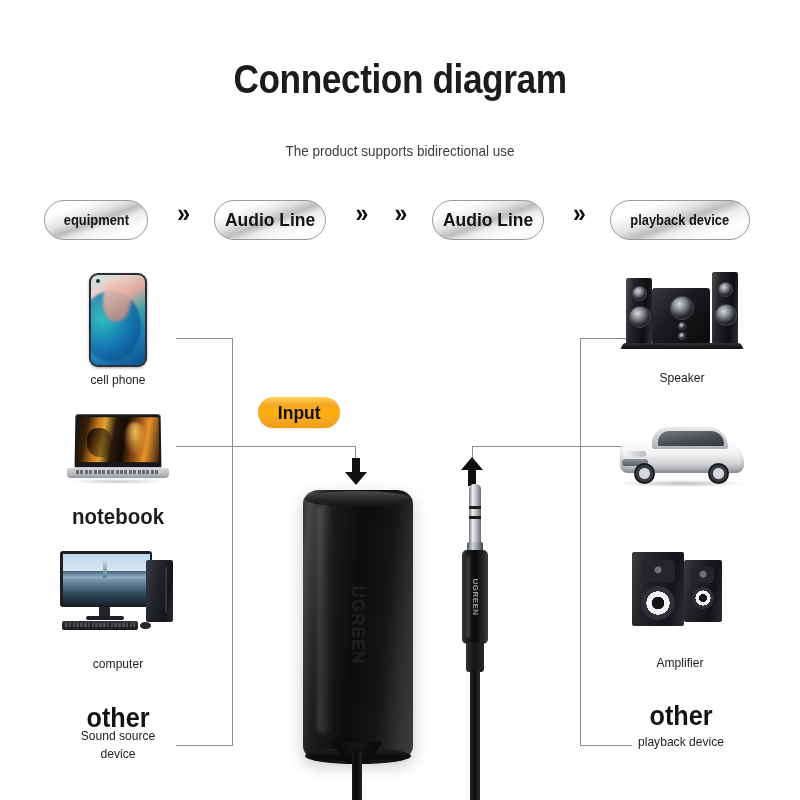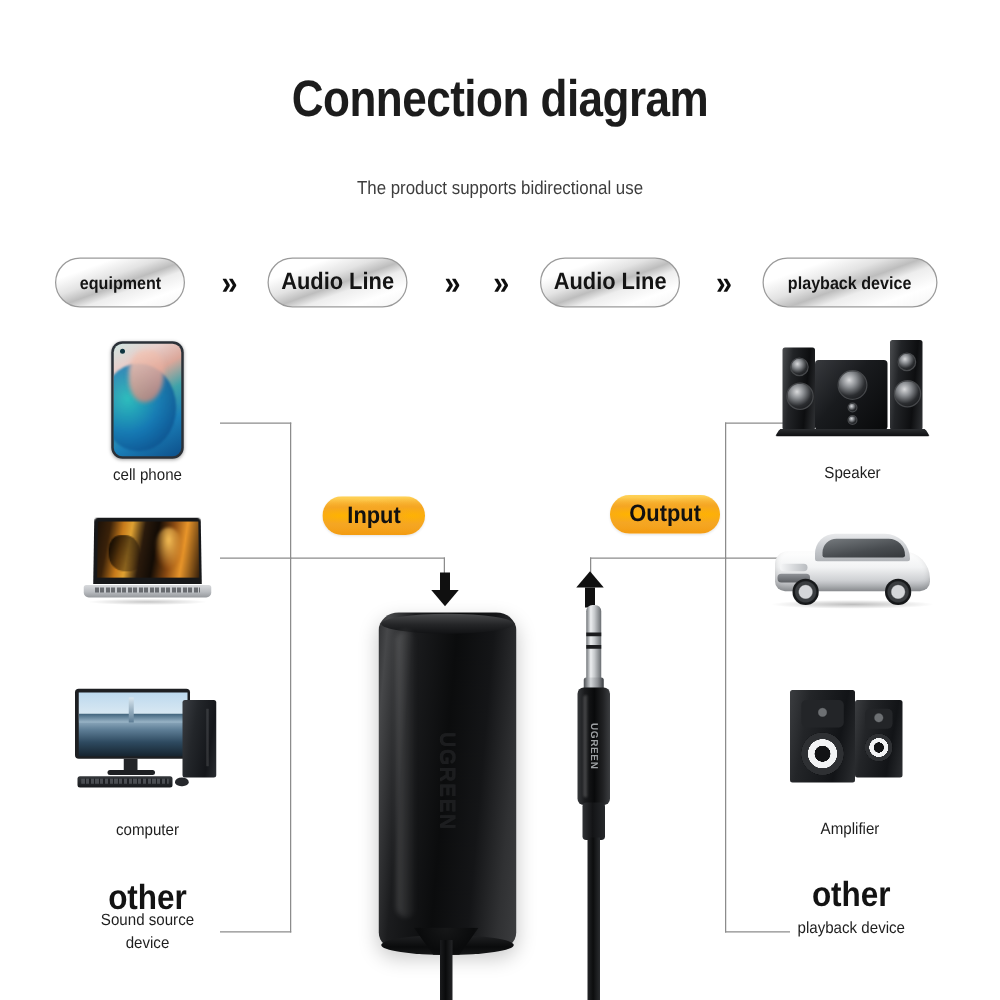--- a/index.html
+++ b/index.html
@@ -44,21 +44,21 @@
   }
 
   
   .flow-row {
     position: absolute;
     left: 60px;
     top: 200px;
     width: 690px;
     height: 52px;
     display: flex;
-    align-items: center;
+    align-items: flex-start;
     justify-content: space-between;
   }
   .chip {
     position: relative;
     height: 40px;
     border-radius: 22px;
     display: flex;
     align-items: center;
     justify-content: center;
     padding: 0 14px;
@@ -638,20 +638,23 @@
 
   <div class="notebook">
     <div class="nb-lid">
       <div class="nb-screen"></div>
     </div>
     <div class="nb-base">
       <div class="nb-key"></div>
     </div>
     <div class="nb-shadow"></div>
   </div>
+  <div class="cell" style="left:58px; top:503px; width:120px;">
+    <div class="cell-label big">notebook</div>
+  </div>
 
   <div class="computer">
     <div class="mon-body">
       <div class="mon-screen"></div>
     </div>
     <div class="mon-stand"></div>
     <div class="mon-foot"></div>
     <div class="tower"></div>
     <div class="keyboard"></div>
     <div class="mouse"></div>
@@ -729,17 +732,14 @@
     <div class="plug-barrel">
       <div class="plug-brand">UGREEN</div>
     </div>
     <div class="plug-strain"></div>
     <div class="plug-cable"></div>
   </div>
 
   <div class="io-badge badge-input">
     <span>Input</span>
   </div>
-  <div class="io-badge badge-output">
-    <span>Output</span>
-  </div>
 
 </div>
 
 </body></html>

